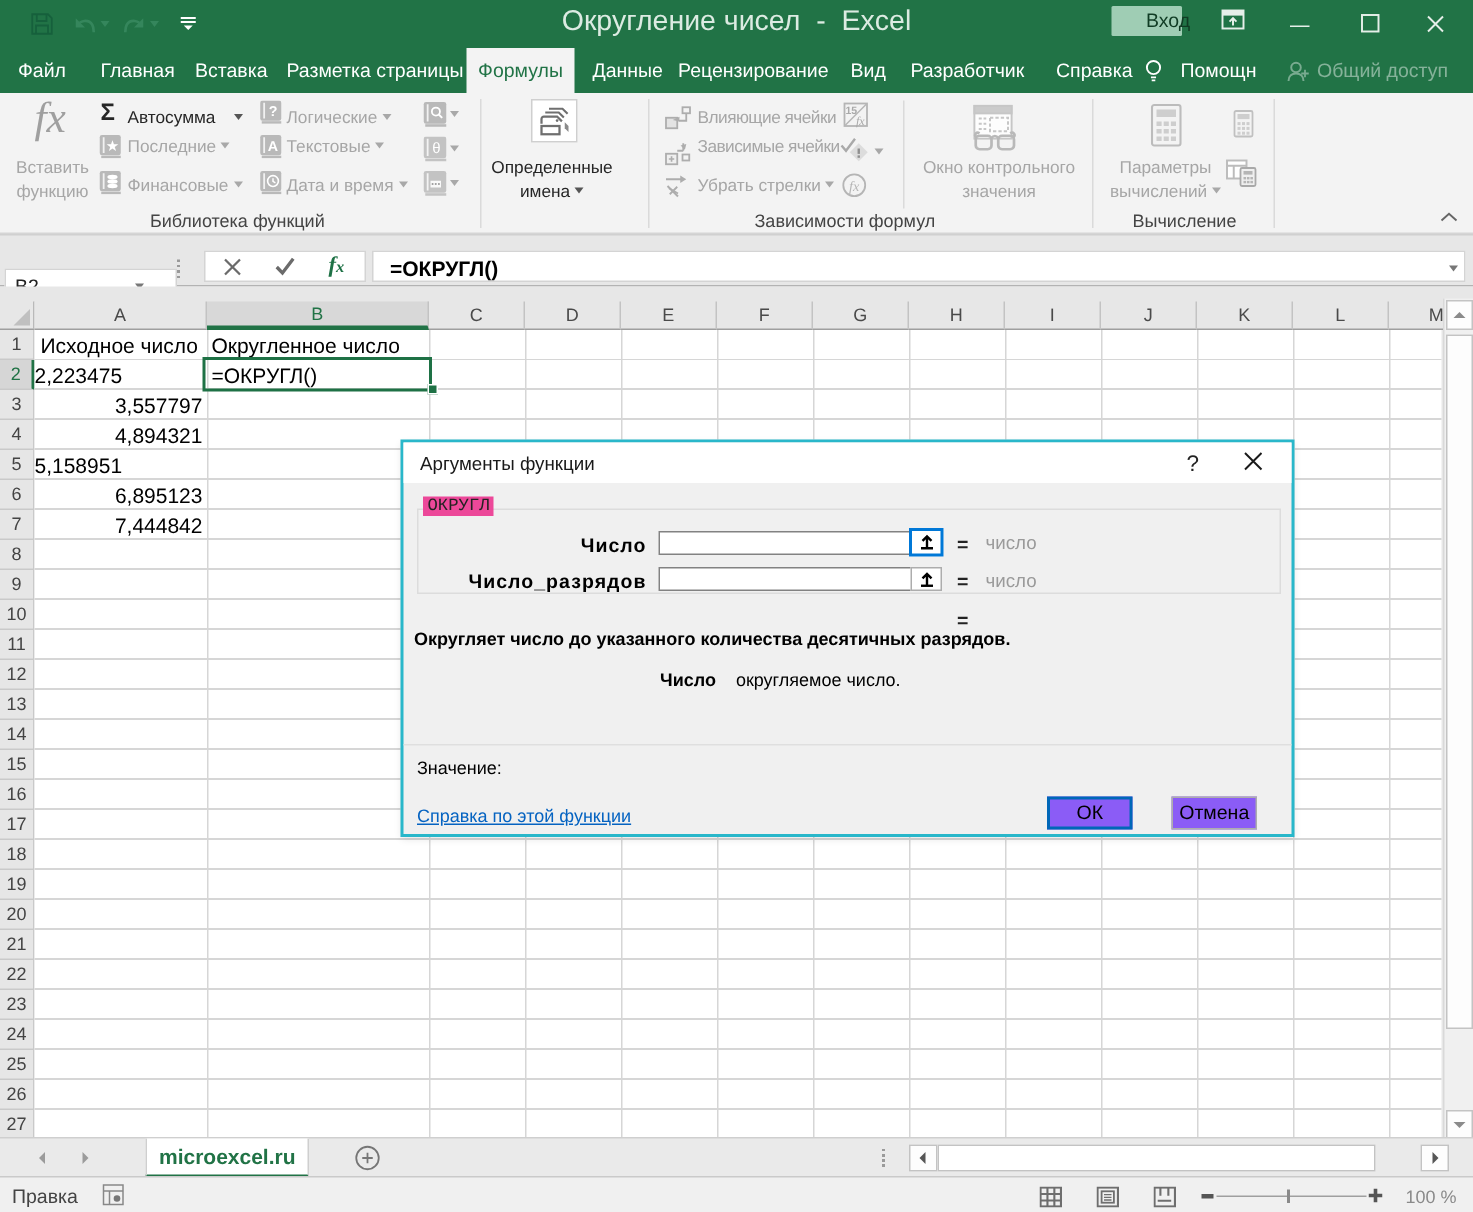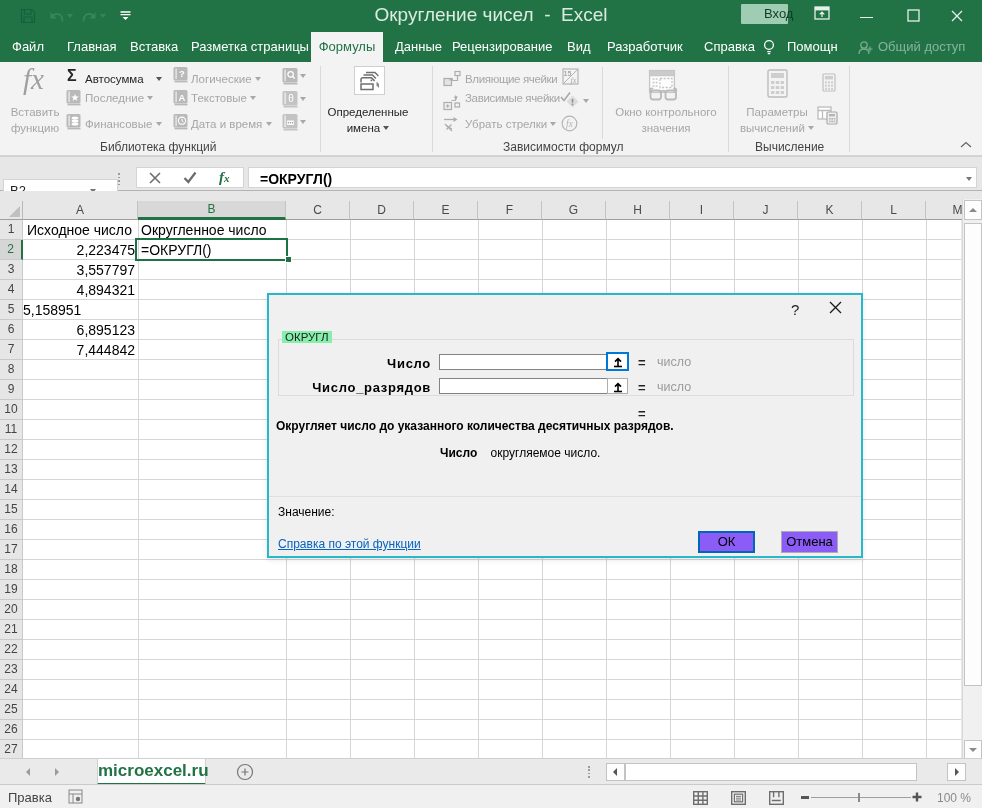--- a/index.html
+++ b/index.html
@@ -38,31 +38,31 @@
  background-image:repeating-linear-gradient(to bottom,transparent 0,transparent 19px,#d6d6d6 19px,#d6d6d6 20px);}
 .vline{position:absolute;top:0;width:1px;height:538px;background:#d6d6d6;}
 .cell{position:absolute;height:20px;line-height:20px;font-size:14px;color:#000;white-space:nowrap;}
 #selb2{position:absolute;left:112px;top:18px;width:153px;height:23px;border:2.5px solid #1e7145;}
 #fill{position:absolute;left:262px;top:36px;width:7px;height:7px;background:#1e7145;border:1px solid #fff;}
 
 #vscroll{position:absolute;left:962px;top:8px;width:20px;height:559px;background:#f0f0f0;border-left:1px solid #d9d9d9;}
 .sbtn{position:absolute;background:#fdfdfd;border:1px solid #c3c3c3;}
 
 #tabbar{position:absolute;left:0;top:758px;width:982px;height:26px;background:#eaeaea;border-top:1px solid #cfcfcf;}
-#sheettab{position:absolute;left:97px;top:0;width:109px;height:26px;background:#fff;border-left:1px solid #cfcfcf;border-right:1px solid #cfcfcf;border-bottom:2px solid #217346;color:#217346;font-weight:bold;font-size:17px;text-align:center;line-height:24px;}
+#sheettab{position:absolute;left:97px;top:0;width:109px;height:26px;background:#fff;border-left:1px solid #cfcfcf;border-right:1px solid #cfcfcf;border-bottom:2px solid #217346;color:#217346;font-weight:bold;font-size:14px;text-align:center;line-height:24px;}
 
 #status{position:absolute;left:0;top:784px;width:982px;height:24px;background:#f0f0f0;border-top:1px solid #cacaca;font-size:13px;color:#444;}
 
 #dlg{position:absolute;left:267px;top:293px;width:596px;height:265px;background:#f0f0f0;border:2px solid #29b7ca;box-shadow:0 2px 5px rgba(0,0,0,0.10);}
 #dlgtitle{position:absolute;left:0;top:0;width:592px;height:27px;background:#fff;}
 #dlgtitle span{position:absolute;left:11px;top:7px;font-size:12.5px;color:#1a1a1a;}
 #dlgq{position:absolute;left:522px;top:6px;font-size:15px;color:#222;}
 
 #grpbox{position:absolute;left:9px;top:44px;width:576px;height:57px;border:1px solid #dcdcdc;}
-#grplab{position:absolute;left:13px;top:36px;background:#86efac;padding:0 3px;font-size:11.5px;color:#222;}
+#grplab{position:absolute;left:13px;top:36px;background:#ec4899;padding:0 3px;font-size:11.5px;color:#222;font-family:Liberation Mono, monospace;}
 .dfield{position:absolute;width:170px;height:16px;background:#fff;border:1px solid #828282;}
 .dlab{position:absolute;font-size:13px;font-weight:bold;color:#000;text-align:right;white-space:nowrap;letter-spacing:0.7px;}
 .collapse{position:absolute;width:20px;height:17px;background:#fff;border:1px solid #adadad;text-align:center;}
 .deq{position:absolute;font-size:13px;font-weight:bold;color:#222;}
 .dgray{position:absolute;font-size:12.5px;color:#9a9a9a;}
 .dbtn{position:absolute;width:57px;height:22px;background:#8b5cf6;border:1px solid #adadad;font-size:13px;color:#000;text-align:center;line-height:20px;}
 #dlink{position:absolute;left:9px;top:242px;font-size:12px;color:#0563c1;text-decoration:underline;}
 </style>
 </head>
 <body>
@@ -408,21 +408,21 @@
     <div class="vline" style="left:455px"></div>
     <div class="vline" style="left:519px"></div>
     <div class="vline" style="left:583px"></div>
     <div class="vline" style="left:647px"></div>
     <div class="vline" style="left:711px"></div>
     <div class="vline" style="left:775px"></div>
     <div class="vline" style="left:839px"></div>
     <div class="vline" style="left:903px"></div>
     <div class="cell" style="left:4px;top:0;">Исходное число</div>
     <div class="cell" style="left:118px;top:0;">Округленное число</div>
-    <div class="cell" style="left:0;top:20px;width:112px;text-align:right;">2,223475</div>
+    <div class="cell" style="left:0;top:20px;width:112px;">2,223475</div>
     <div class="cell" style="left:0;top:40px;width:112px;text-align:right;">3,557797</div>
     <div class="cell" style="left:0;top:60px;width:112px;text-align:right;">4,894321</div>
     <div class="cell" style="left:0;top:80px;width:112px;text-align:left;">5,158951</div>
     <div class="cell" style="left:0;top:100px;width:112px;text-align:right;">6,895123</div>
     <div class="cell" style="left:0;top:120px;width:112px;text-align:right;">7,444842</div>
     <div class="cell" style="left:118px;top:20px;">=ОКРУГЛ()</div>
     <div id="selb2"></div>
     <div id="fill"></div>
   </div>
   <div id="vscroll">
@@ -481,20 +481,23 @@
   <div class="abs" style="left:801px;top:795px;width:8px;height:3px;background:#555;top:11px;"></div>
   <div class="abs" style="left:811px;top:12px;width:100px;height:1px;background:#9f9f9f;"></div>
   <div class="abs" style="left:858px;top:8px;width:1.5px;height:9px;background:#8a8a8a;"></div>
   <svg class="abs" style="left:912px;top:7px" width="10" height="10" viewBox="0 0 10 10">
       <path d="M0.5 5h9M5 0.5v9" stroke="#555" stroke-width="2.4"></path>
     </svg>
   <span class="abs" style="left:937px;top:6px;color:#8a8a8a;font-size:12px;">100 %</span>
 </div>
 
 <div id="dlg">
+  <div id="dlgtitle">
+      <span>Аргументы функции</span>
+    </div>
   <div id="dlgq">?</div>
   <svg class="abs" style="left:560px;top:6px" width="13" height="13" viewBox="0 0 13 13">
       <path d="M1 1l11 11M12 1L1 12" stroke="#1a1a1a" stroke-width="1.3"></path>
     </svg>
   <div id="grpbox"></div>
   <div id="grplab">ОКРУГЛ</div>
   <div class="dlab" style="left:100px;top:61px;width:62px;">Число</div>
   <div class="dfield" style="left:170px;top:59px;"></div>
   <div class="collapse" style="left:337px;top:57px;border:2px solid #0078d7;width:23px;height:19px;">
     <svg width="12" height="12" viewBox="0 0 12 12">

